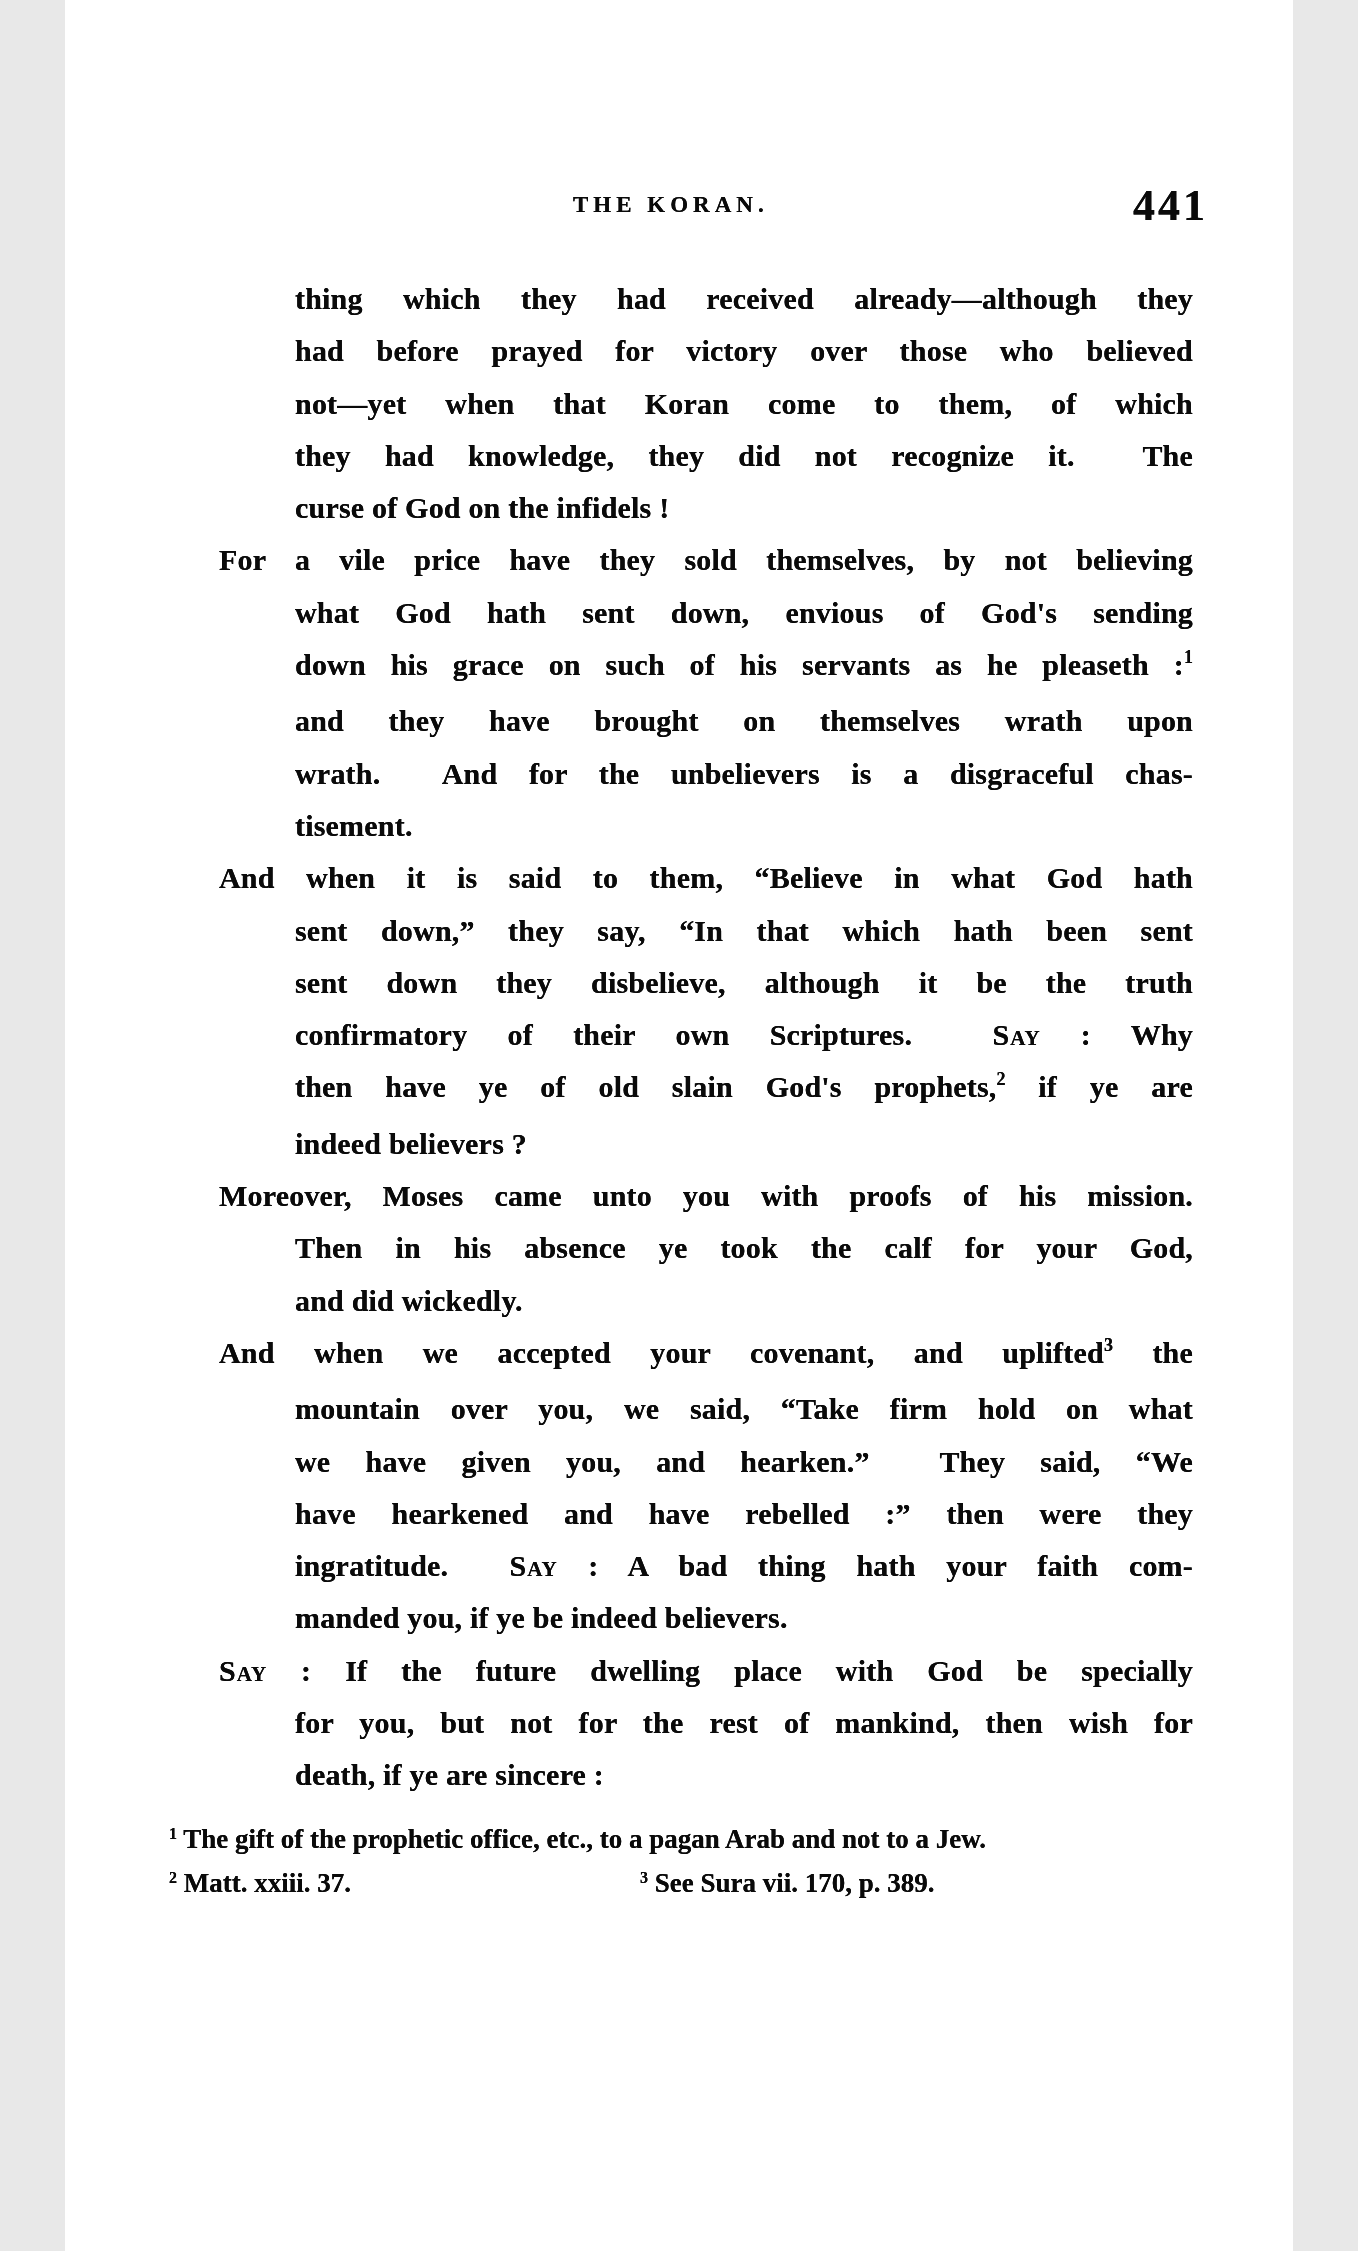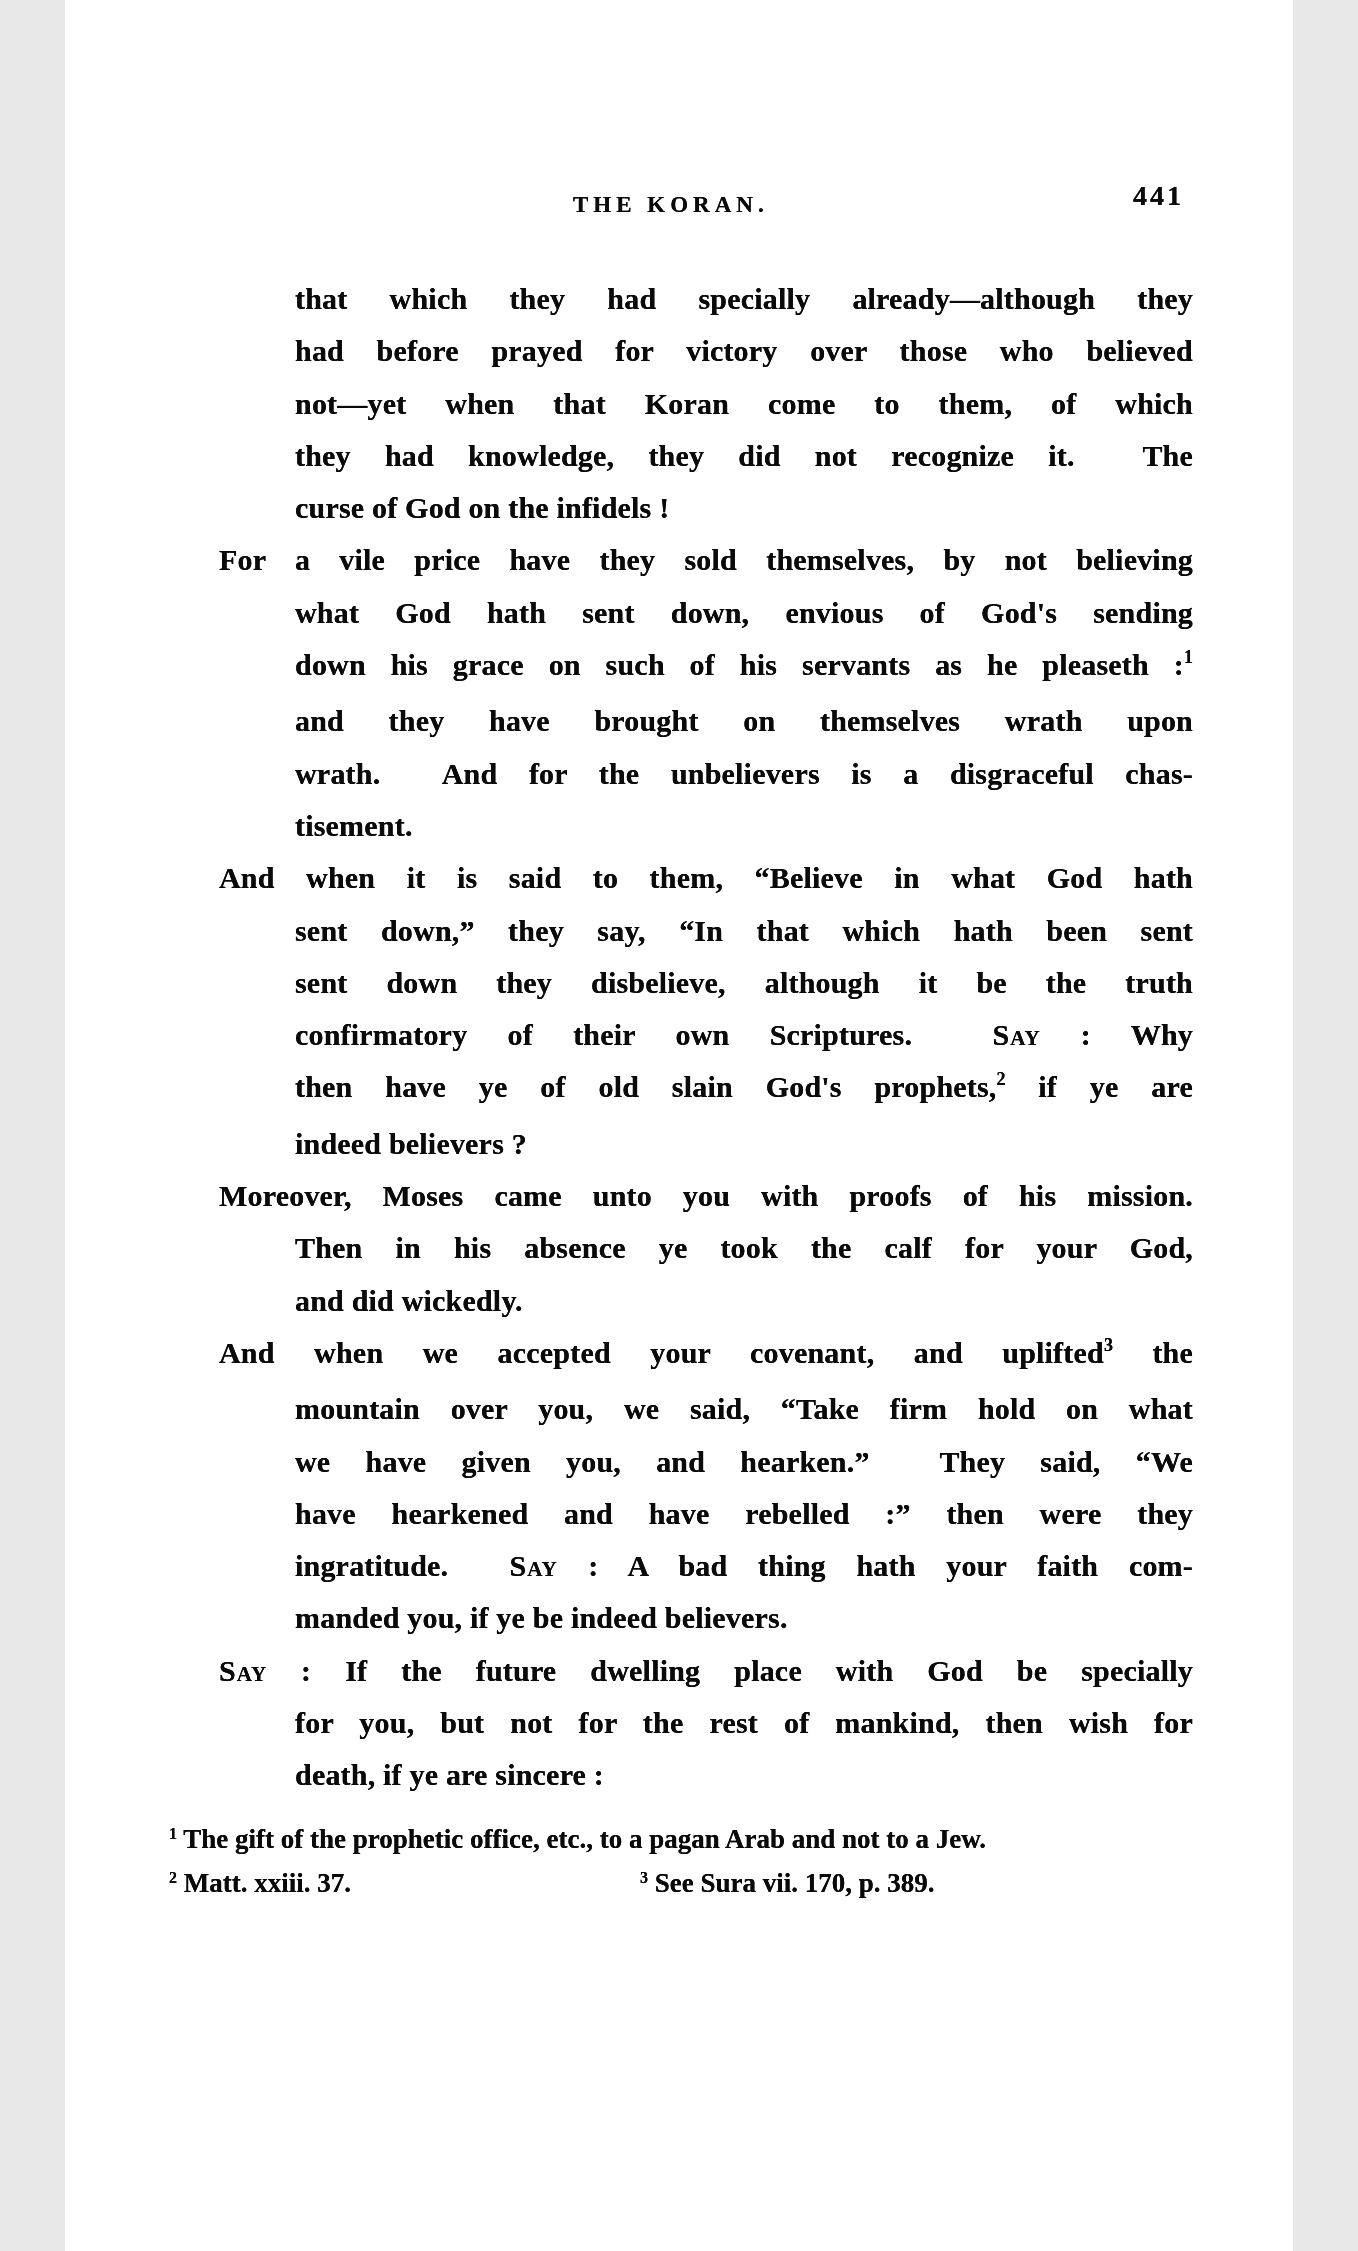--- a/index.html
+++ b/index.html
@@ -25,21 +25,21 @@
     font-size: 23px;
     font-weight: 700;
     letter-spacing: 5px;
     white-space: nowrap;
     text-shadow: 0 0 0.5px #0a0a0a;
   }
   .page-number {
     position: absolute;
     left: 1068px;
     top: 180px;
-    font-size: 28px;
+    font-size: 44px;
     font-weight: 700;
     letter-spacing: 3px;
     white-space: nowrap;
     text-shadow: 0 0 0.6px #0a0a0a;
   }
   
   .body-text {
     position: absolute;
     left: 154px;
     top: 273px;
@@ -95,21 +95,21 @@
 </head>
 <body>
 
 <div class="page">
   <div>
     <span class="running-title">THE KORAN.</span>
     <span class="page-number">441</span>
   </div>
 
   <div class="body-text" id="body-text">
-      <div class="line indent"><span>that which they had specially already—although they</span></div>
+      <div class="line indent"><span>thing which they had received already—although they</span></div>
       <div class="line indent"><span>had before prayed for victory over those who believed</span></div>
       <div class="line indent"><span>not—yet when that Koran come to them, of which</span></div>
       <div class="line indent"><span>they had knowledge, they did not recognize it.&nbsp; The</span></div>
       <div class="line indent last"><span>curse of God on the infidels !</span></div>
       <div class="line"><span>For a vile price have they sold themselves, by not believing</span></div>
       <div class="line indent"><span>what God hath sent down, envious of God's sending</span></div>
       <div class="line indent"><span>down his grace on such of his servants as he pleaseth :</span><span class="sup">1</span></div>
       <div class="line indent"><span>and they have brought on themselves wrath upon</span></div>
       <div class="line indent"><span>wrath.&nbsp; And for the unbelievers is a disgraceful chas-</span></div>
       <div class="line indent last"><span>tisement.</span></div>

